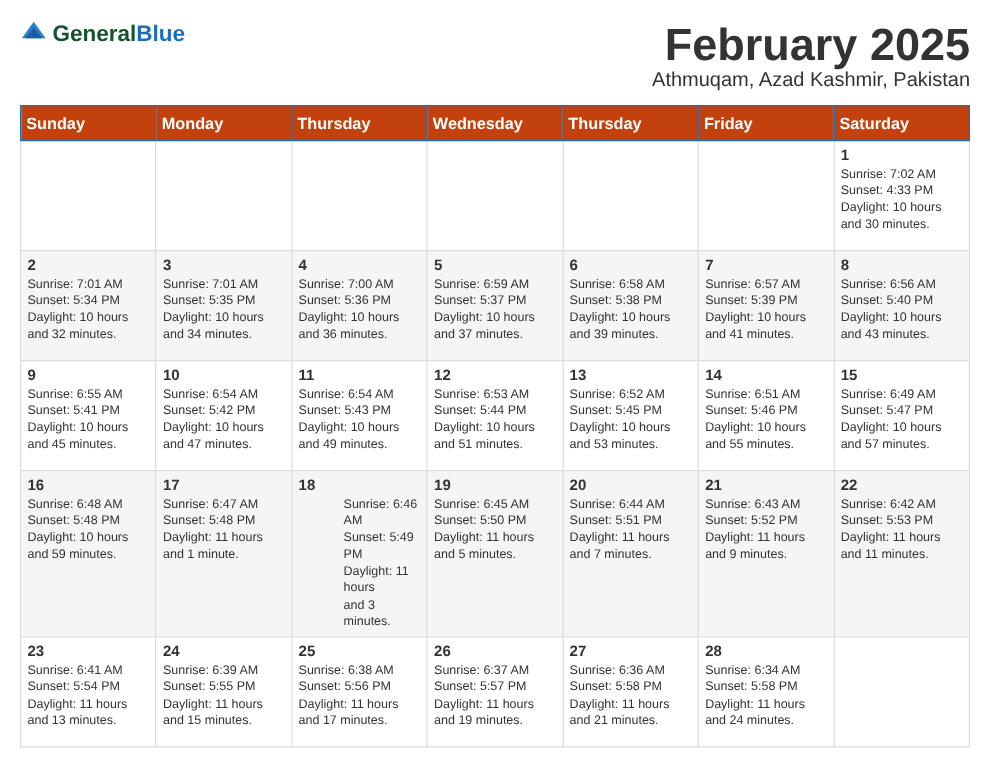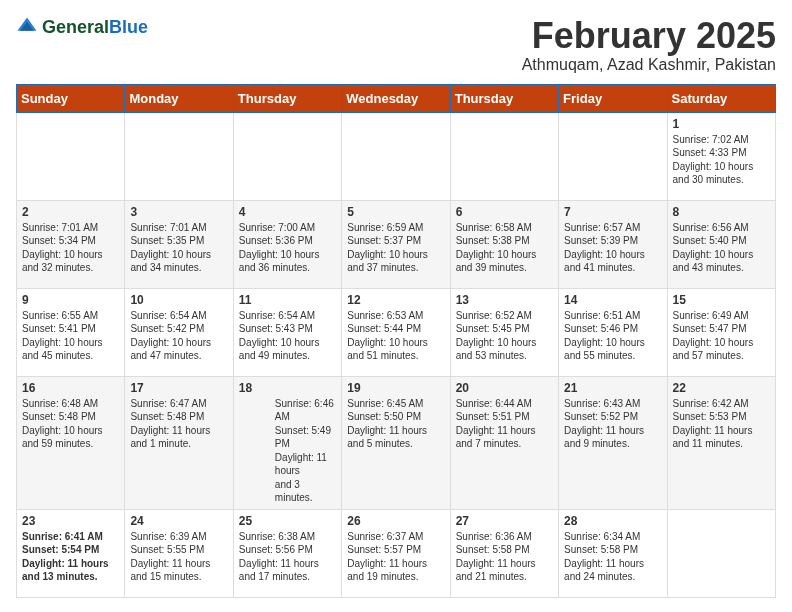--- a/index.html
+++ b/index.html
@@ -286,21 +286,21 @@
           <span class="day-number">22</span>
           <div class="day-info" style="white-space: pre-line;">Sunrise: 6:42 AM
 Sunset: 5:53 PM
 Daylight: 11 hours
 and 11 minutes.</div>
         </td>
       </tr>
       <tr>
         <td>
           <span class="day-number">23</span>
-          <div class="day-info" style="white-space: pre-line; font-weight: bold;">Sunrise: 6:41 AM
+          <div class="day-info" style="white-space: pre-line;">Sunrise: 6:41 AM
 Sunset: 5:54 PM
 Daylight: 11 hours
 and 13 minutes.</div>
         </td>
         <td>
           <span class="day-number">24</span>
           <div class="day-info" style="white-space: pre-line;">Sunrise: 6:39 AM
 Sunset: 5:55 PM
 Daylight: 11 hours
 and 15 minutes.</div>

